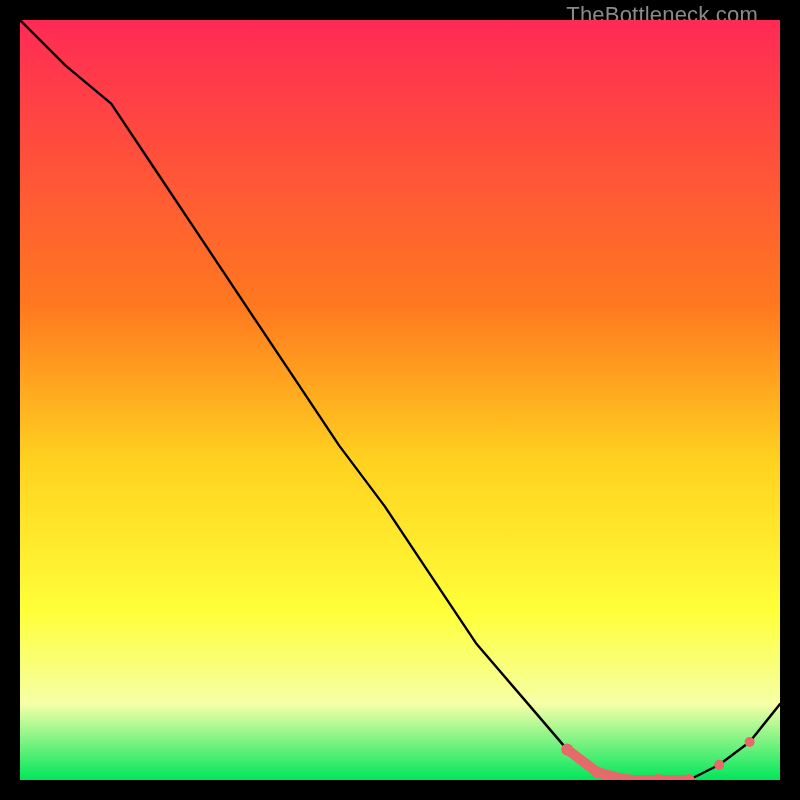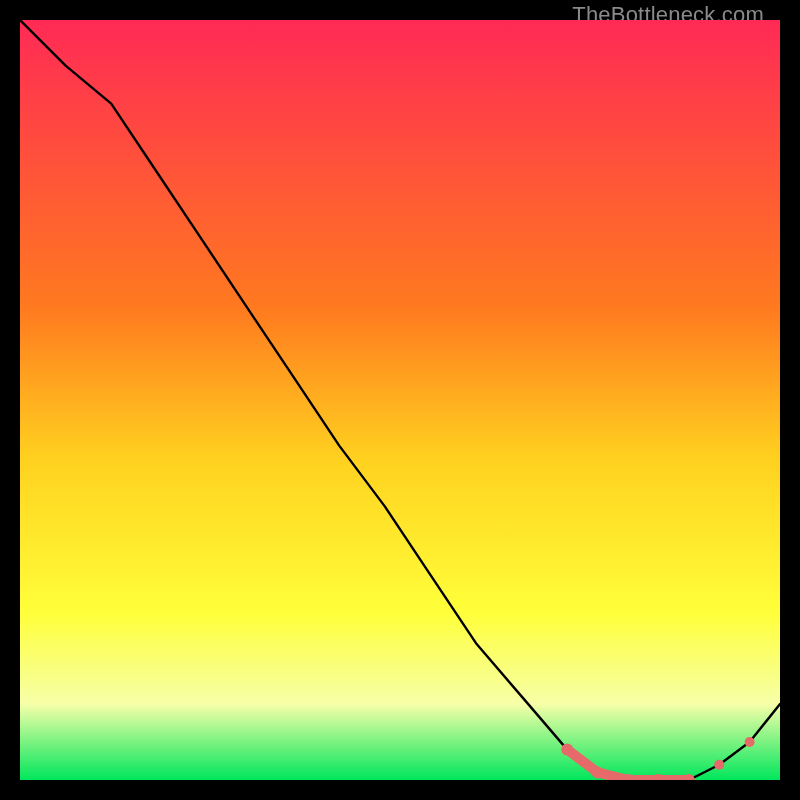--- a/index.html
+++ b/index.html
@@ -15,21 +15,21 @@
     position: absolute;
     left: 20px;
     top: 20px;
     width: 760px;
     height: 760px;
     background: #000;
   }
   .watermark {
     position: absolute;
     top: 2px;
-    right: 36px;
+    right: 42px;
     color: #8a8a8a;
     font-size: 22px;
     letter-spacing: 0.2px;
     font-weight: 400;
     user-select: none;
   }
   svg {
     position: absolute;
     left: 20px;
     top: 20px;

